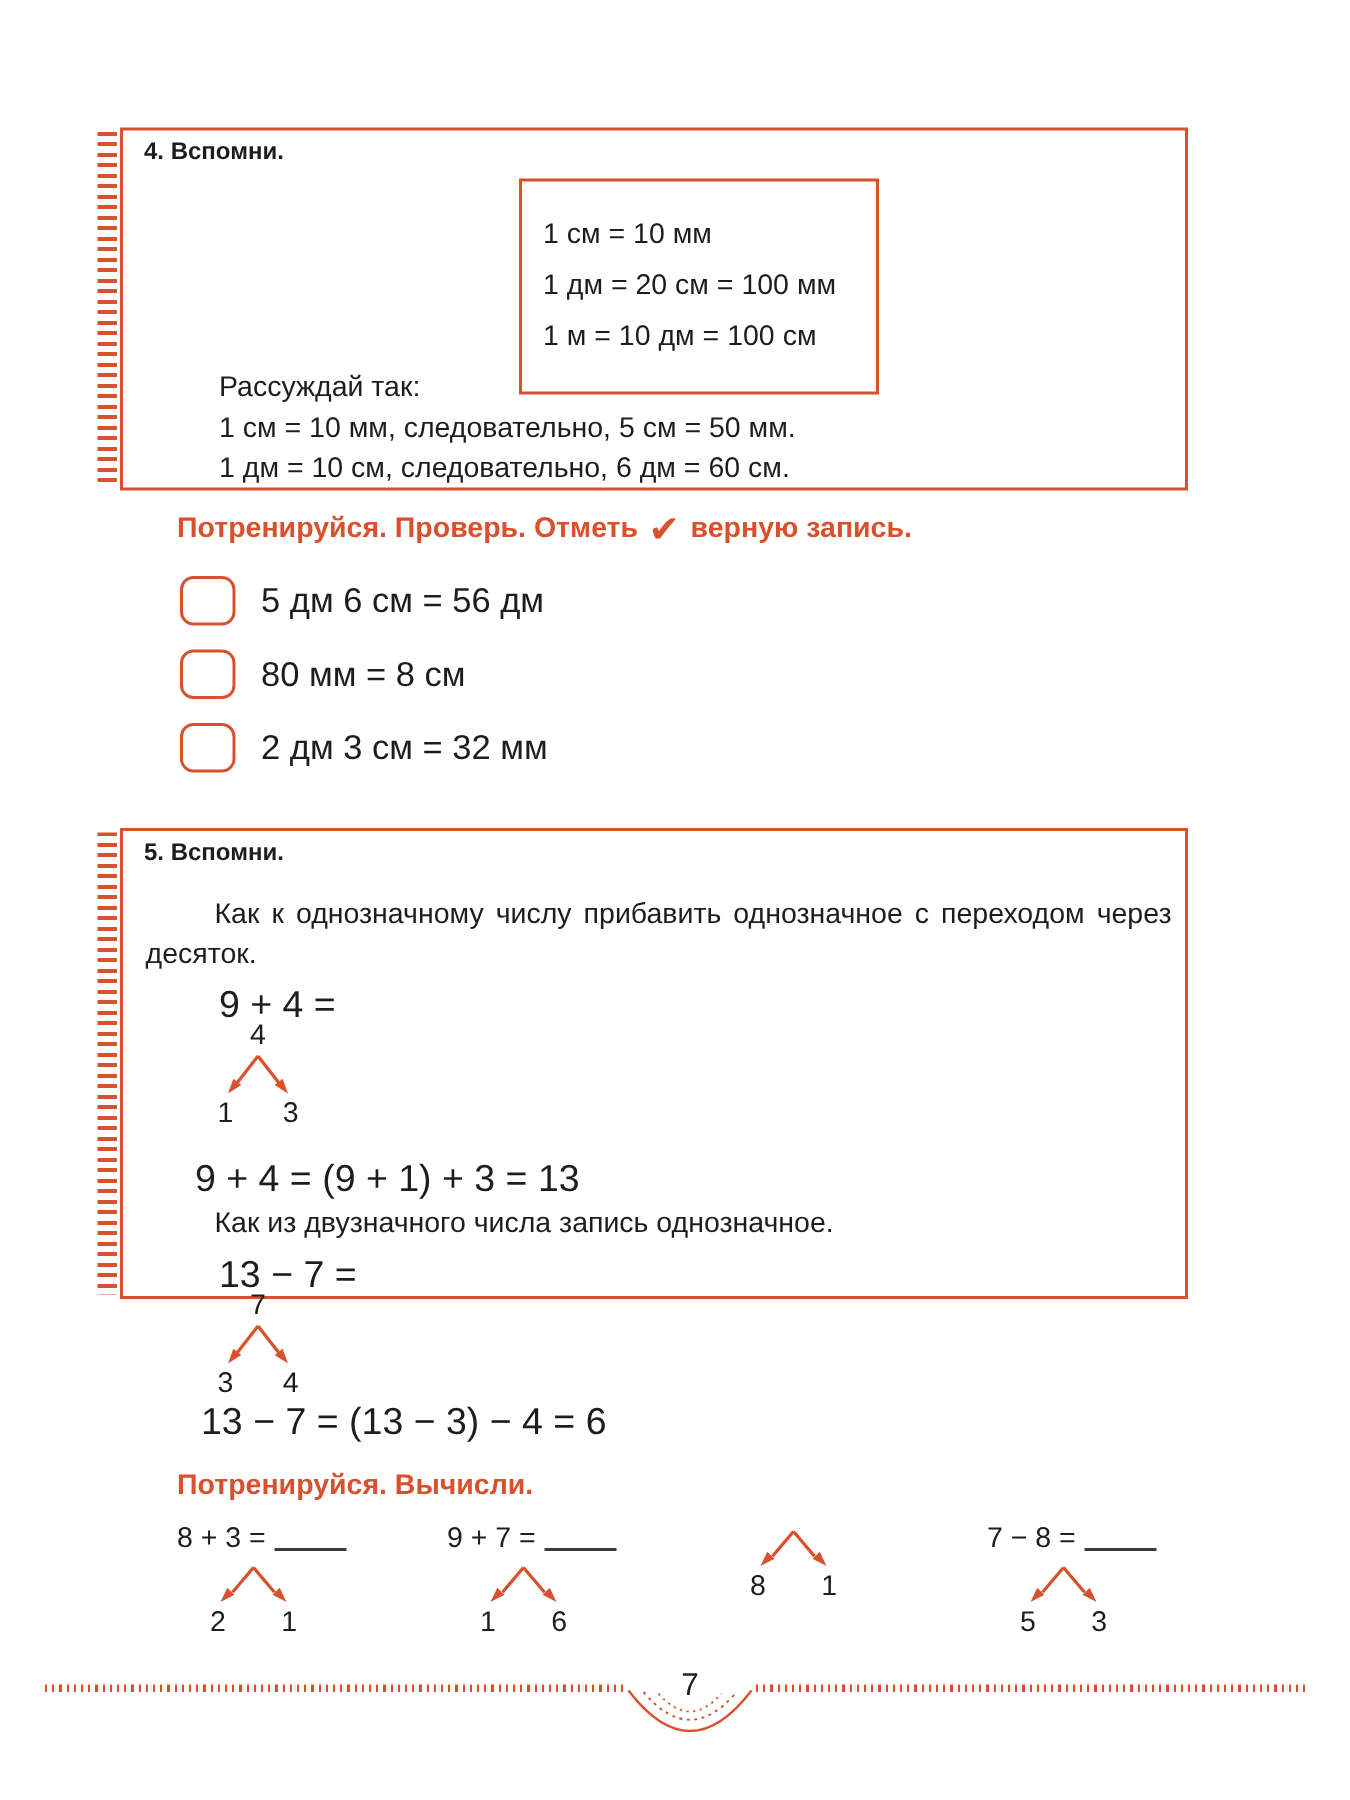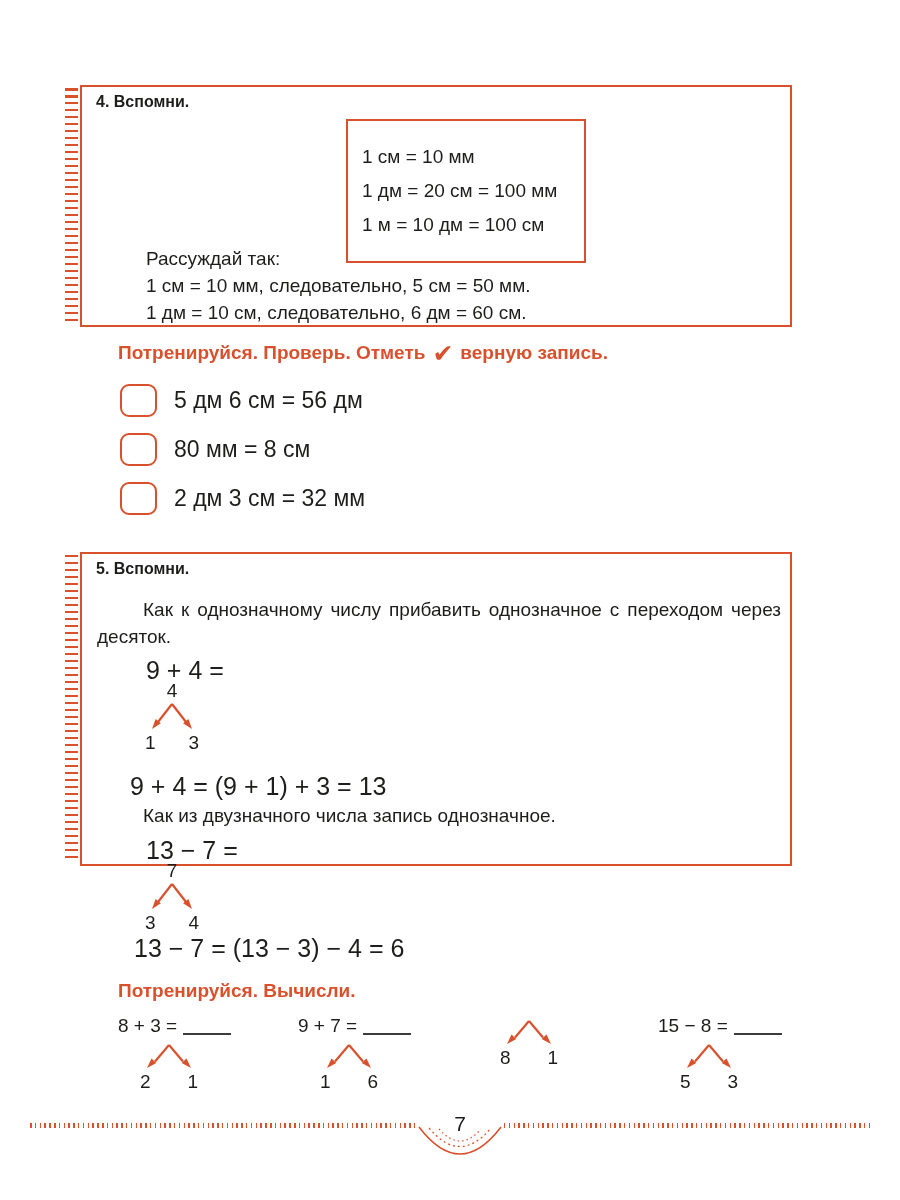--- a/index.html
+++ b/index.html
@@ -199,21 +199,21 @@
           <polygon points="57,25 52.5,15.5 47.7,20.1"></polygon>
         </svg>
         <div class="children">
           <span>8</span>
           <span>1</span>
         </div>
       </div>
     </div>
 
     <div class="problem">
-      <div class="expr-line"><span>15 − 8 =</span><span class="blank"></span></div>
+      <div class="expr-line"><span>7 − 8 =</span><span class="blank"></span></div>
       <div class="tree-p">
         <svg class="arrows" width="70" height="28" viewBox="0 0 70 28">
           <line x1="35" y1="2" x2="21" y2="18.5"></line>
           <line x1="35" y1="2" x2="49" y2="18.5"></line>
           <polygon points="13,25 17.5,15.5 22.3,20.1"></polygon>
           <polygon points="57,25 52.5,15.5 47.7,20.1"></polygon>
         </svg>
         <div class="children">
           <span>5</span>
           <span>3</span>

